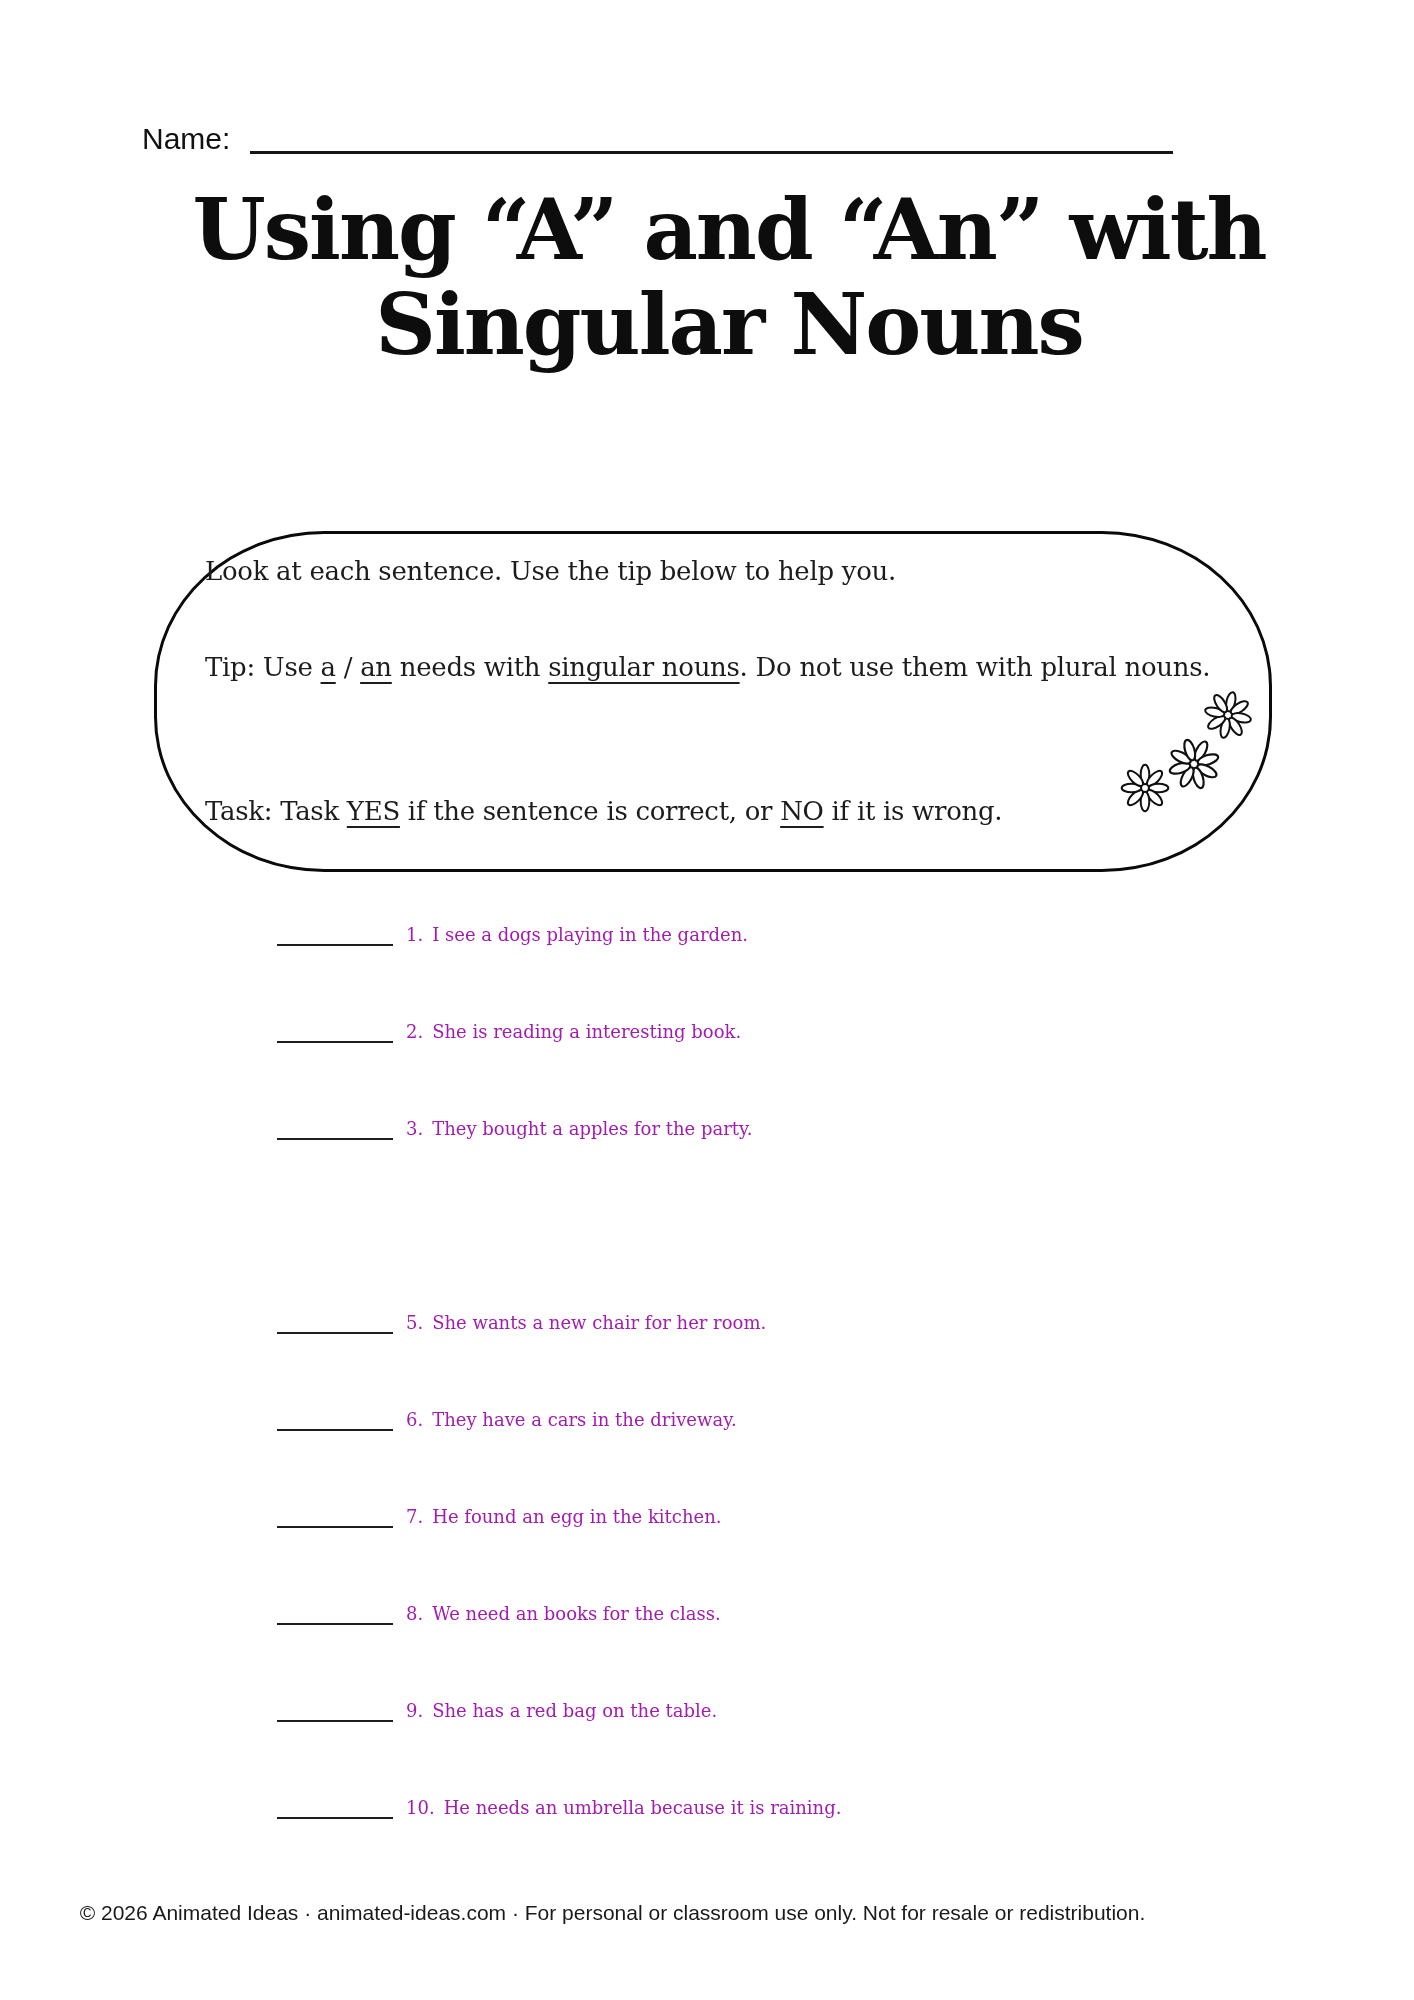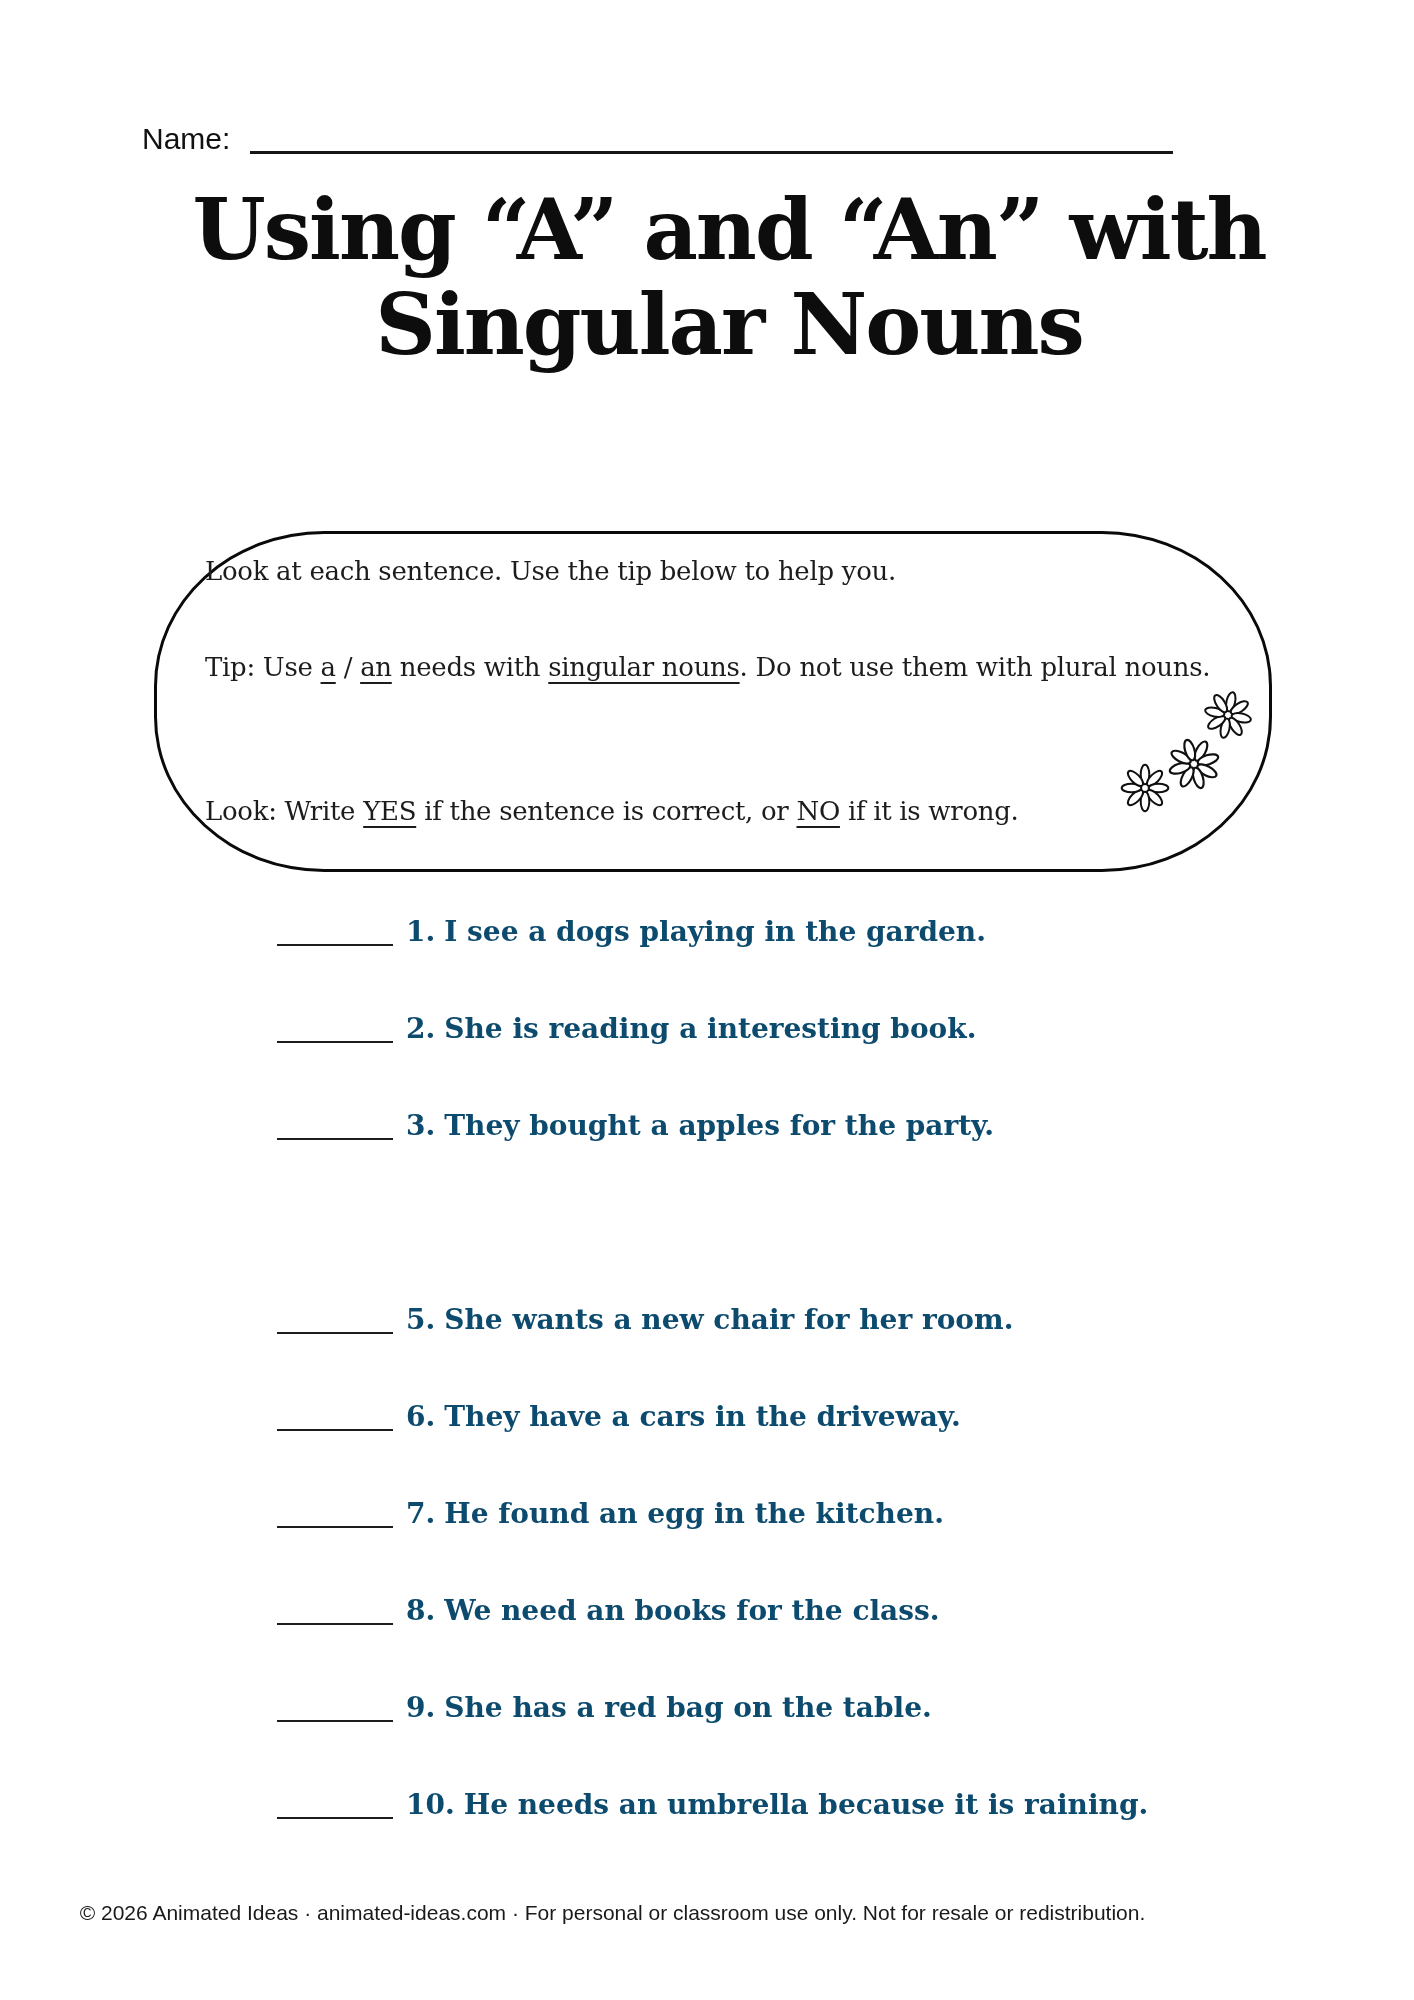--- a/index.html
+++ b/index.html
@@ -64,21 +64,21 @@
   .box-line .cross{
     font-family:"DejaVu Sans", sans-serif;
     font-size:30px;color:#14171b;font-weight:bold;
     vertical-align:-2px;margin-left:8px;letter-spacing:0;
   }
   .flowers{position:absolute;left:1100px;top:680px;width:170px;height:150px;z-index:2;}
   
   .item{
     position:absolute;left:277px;
     white-space:nowrap;
-    font-size:28px;line-height:1;color:#0c4a6e;font-weight:bold;
+    font-size:18px;line-height:1;color:#a21caf;
   }
   .blank{
     display:inline-block;
     width:116px;height:26px;
     border-bottom:2.5px solid #1d1d1d;
     transform:translateY(5px);
     margin-right:13px;
   }
   .num{margin-right:9px;}
   
@@ -95,21 +95,21 @@
 <div class="page">
 
   <span class="name-label">Name:</span>
   <div class="name-line"></div>
 
   <h1 class="title"><span>Using “A” and “An” with</span><br><span>Singular Nouns</span></h1>
 
   <div class="tip-box">
     <p class="box-line l-intro"><span>Look at each sentence. Use the tip below to help you.</span></p>
     <p class="box-line l-tip"><span>Tip: Use </span><span class="u">a</span><span> / </span><span class="u">an</span><span> needs with </span><span class="u">singular nouns</span><span>. Do not use them with plural nouns.</span></p>
-    <p class="box-line l-task"><span>Look: Write </span><span class="u">YES</span><span> if the sentence is correct, or </span><span class="u">NO</span><span> if it is wrong.</span></p>
+    <p class="box-line l-task"><span>Task: Task </span><span class="u">YES</span><span> if the sentence is correct, or </span><span class="u">NO</span><span> if it is wrong.</span></p>
   </div>
 
   <svg class="flowers" viewBox="0 0 170 150" xmlns="http://www.w3.org/2000/svg">
     <defs>
       <g id="petal8">
         <ellipse cx="0" cy="-13.5" rx="4.3" ry="9.8" transform="rotate(0)"></ellipse>
         <ellipse cx="0" cy="-13.5" rx="4.3" ry="9.8" transform="rotate(45)"></ellipse>
         <ellipse cx="0" cy="-13.5" rx="4.3" ry="9.8" transform="rotate(90)"></ellipse>
         <ellipse cx="0" cy="-13.5" rx="4.3" ry="9.8" transform="rotate(135)"></ellipse>
         <ellipse cx="0" cy="-13.5" rx="4.3" ry="9.8" transform="rotate(180)"></ellipse>

